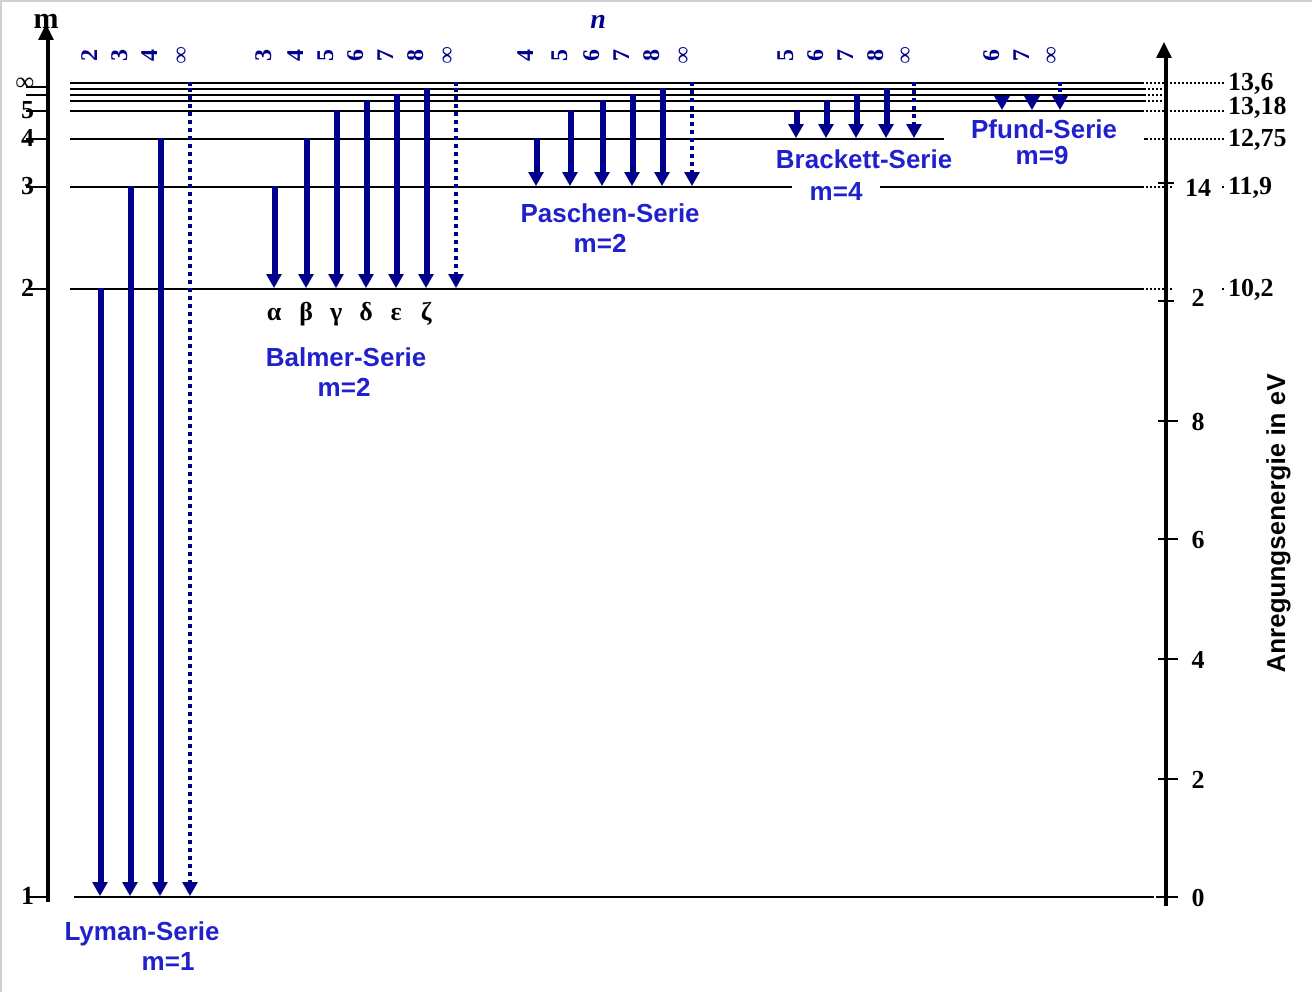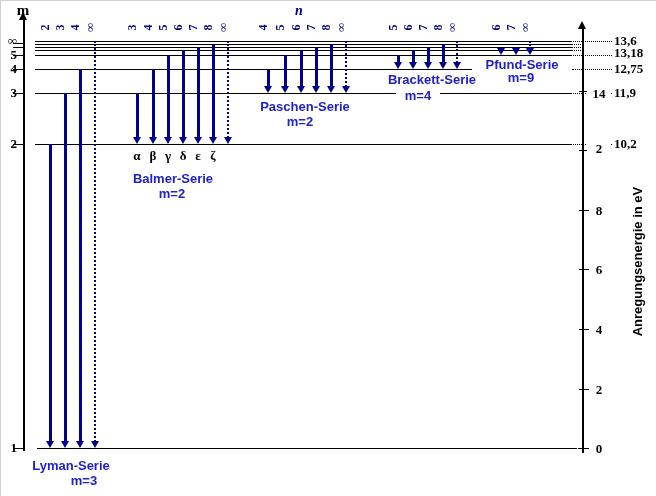--- a/index.html
+++ b/index.html
@@ -112,21 +112,21 @@
         <span>4</span>
       </div>
       <div class="abs shaft-solid" style="left: 77.5px; top: 68px; height: 373px;"></div>
       <div class="abs arrowhead" style="left: 75px; top: 440px;"></div>
       <div class="abs collabel" style="left: 81px; top: 13px; width: 16px; height: 26px;">
         <span>∞</span>
       </div>
       <div class="abs shaft-dotted" style="left: 93px; top: 40px; height: 401px;"></div>
       <div class="abs arrowhead" style="left: 90px; top: 440px;"></div>
       <div class="abs serieslabel" style="left: 15px; top: 456.5px; width: 110px;">Lyman-Serie</div>
-      <div class="abs serieslabel" style="left: 61px; top: 471.5px; width: 44px;">m=3</div>
+      <div class="abs serieslabel" style="left: 61px; top: 471.5px; width: 44px;">m=1</div>
       <div class="abs collabel" style="left: 123px; top: 13px; width: 16px; height: 26px;">
         <span>3</span>
       </div>
       <div class="abs shaft-solid" style="left: 134.5px; top: 92px; height: 45px;"></div>
       <div class="abs arrowhead" style="left: 132px; top: 136px;"></div>
       <div class="abs greek" style="left: 129px; top: 147px; width: 14px;">α</div>
       <div class="abs collabel" style="left: 139px; top: 13px; width: 16px; height: 26px;">
         <span>4</span>
       </div>
       <div class="abs shaft-solid" style="left: 150.5px; top: 68px; height: 69px;"></div>

